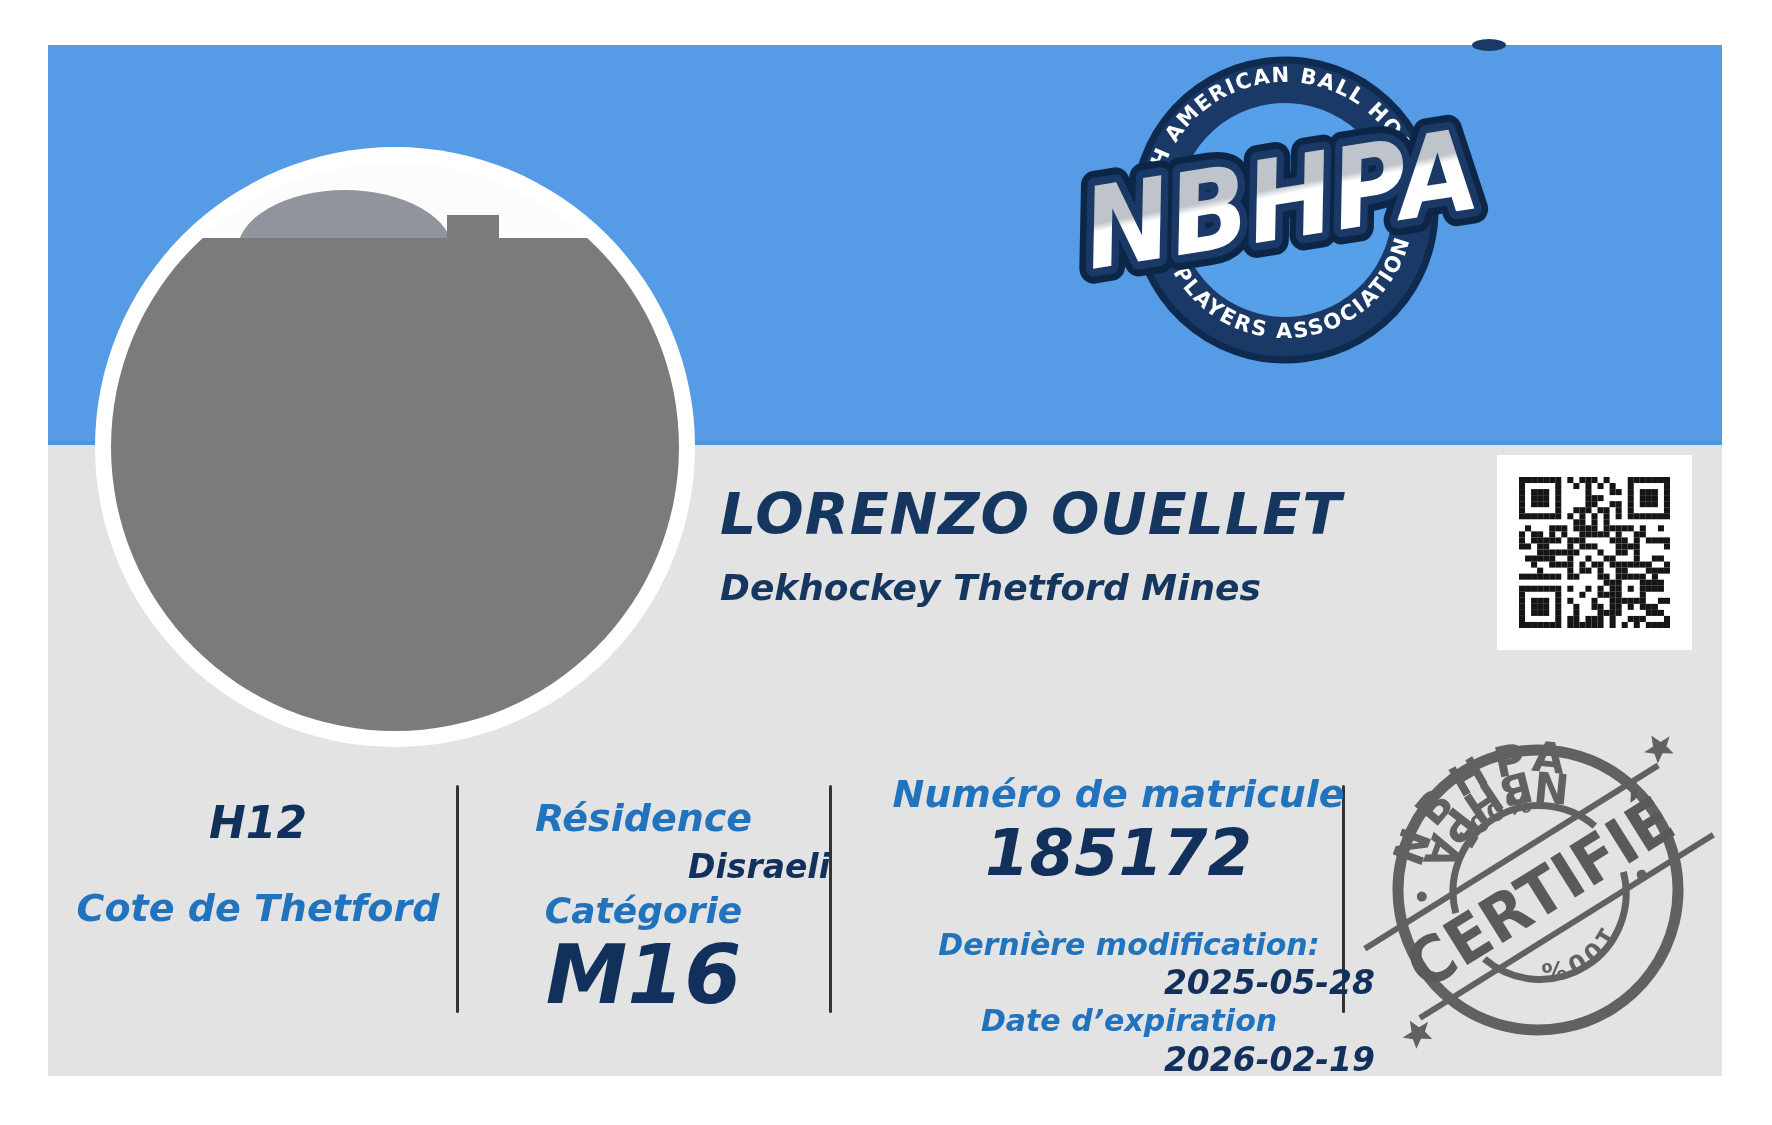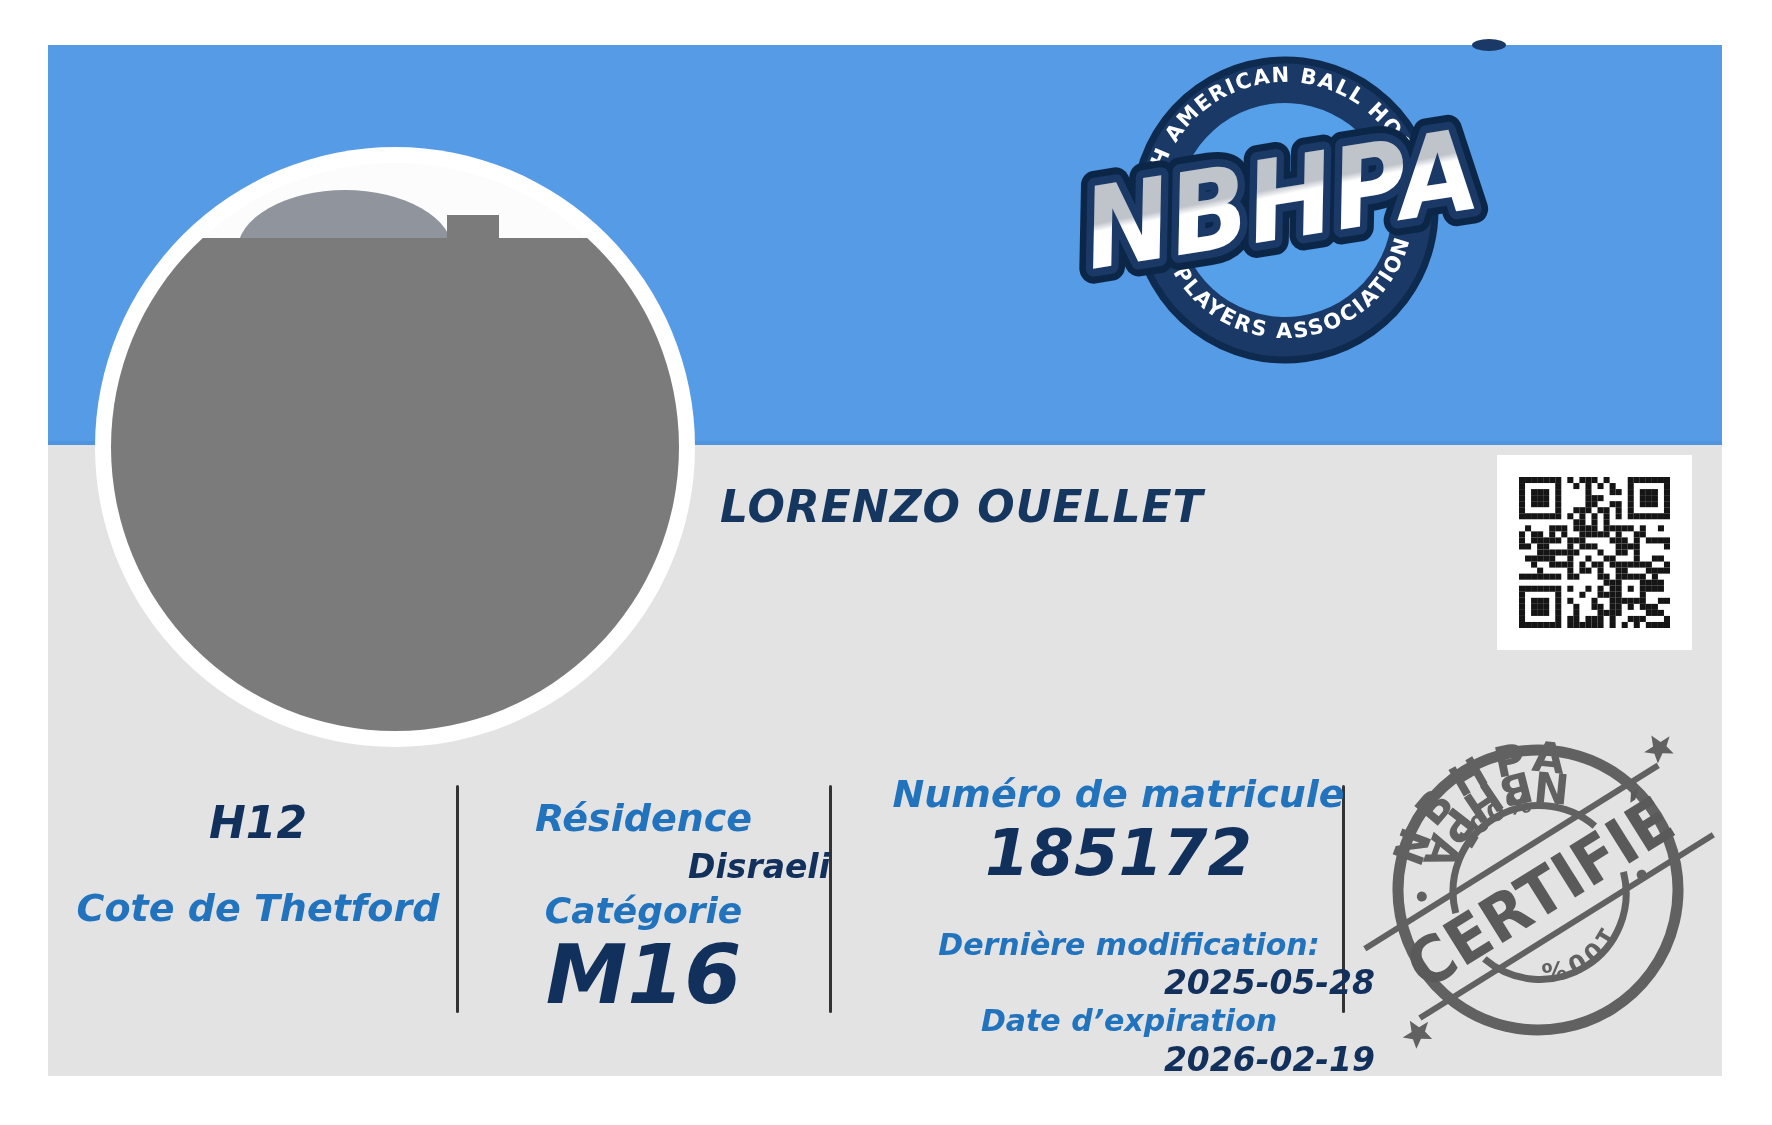--- a/index.html
+++ b/index.html
@@ -8,21 +8,21 @@
   .blue-band{position:absolute;left:0;top:0;width:1674px;height:396px;background:#569BE5;
     border-bottom:4px solid #4E94DE;}
   .band-bump{position:absolute;left:1424px;top:-6px;width:34px;height:12px;border-radius:50%;
     background:#1B3966;}
   
   .photo-svg{position:absolute;left:27px;top:82px;}
   
   .logo-svg{position:absolute;left:985px;top:-15px;}
   
   .name-block{position:absolute;left:672px;top:436px;width:760px;}
-  .player-name{font-size:44px;font-weight:bold;font-style:italic;color:#14365F;letter-spacing:1px;
+  .player-name{font-size:57px;font-weight:bold;font-style:italic;color:#14365F;letter-spacing:1px;
     white-space:nowrap;}
   .team-name{font-size:36px;font-weight:bold;font-style:italic;color:#14365F;margin-top:20px;}
   
   .qr-box{position:absolute;left:1449px;top:410px;width:195px;height:195px;background:#ffffff;}
   .qr-box svg{position:absolute;left:22px;top:22px;}
   
   .divider{position:absolute;top:740px;width:3px;height:228px;background:#333333;border-radius:2px;}
   .col{position:absolute;text-align:center;}
   .f-label{font-size:38px;font-weight:bold;font-style:italic;color:#2273BE;line-height:1.12;}
   .f-value{font-size:44px;font-weight:bold;font-style:italic;color:#12305C;line-height:1.1;}
@@ -78,20 +78,21 @@
       </text>
       <g transform="translate(-2,28) rotate(-1) scale(0.92,1)">
         <text text-anchor="middle" font-size="112" font-weight="bold" font-style="italic" stroke="#0C2648" stroke-width="30" stroke-linejoin="round" fill="#0C2648">NBHPA</text>
         <text text-anchor="middle" font-size="112" font-weight="bold" font-style="italic" stroke="#1B3966" stroke-width="16" stroke-linejoin="round" paint-order="stroke" fill="url(#silverGrad)">NBHPA</text>
       </g>
     </g>
   </svg>
 
   <div class="name-block">
     <div class="player-name">LORENZO OUELLET</div>
+    <div class="team-name">Dekhockey Thetford Mines</div>
   </div>
 
   <div class="qr-box">
     <svg id="qr" width="151" height="151" viewBox="0 0 151 151">
         <rect x="0.00" y="0.00" width="6.04" height="6.04" fill="#151515"></rect>
         <rect x="6.04" y="0.00" width="6.04" height="6.04" fill="#151515"></rect>
         <rect x="12.08" y="0.00" width="6.04" height="6.04" fill="#151515"></rect>
         <rect x="18.12" y="0.00" width="6.04" height="6.04" fill="#151515"></rect>
         <rect x="24.16" y="0.00" width="6.04" height="6.04" fill="#151515"></rect>
         <rect x="30.20" y="0.00" width="6.04" height="6.04" fill="#151515"></rect>

